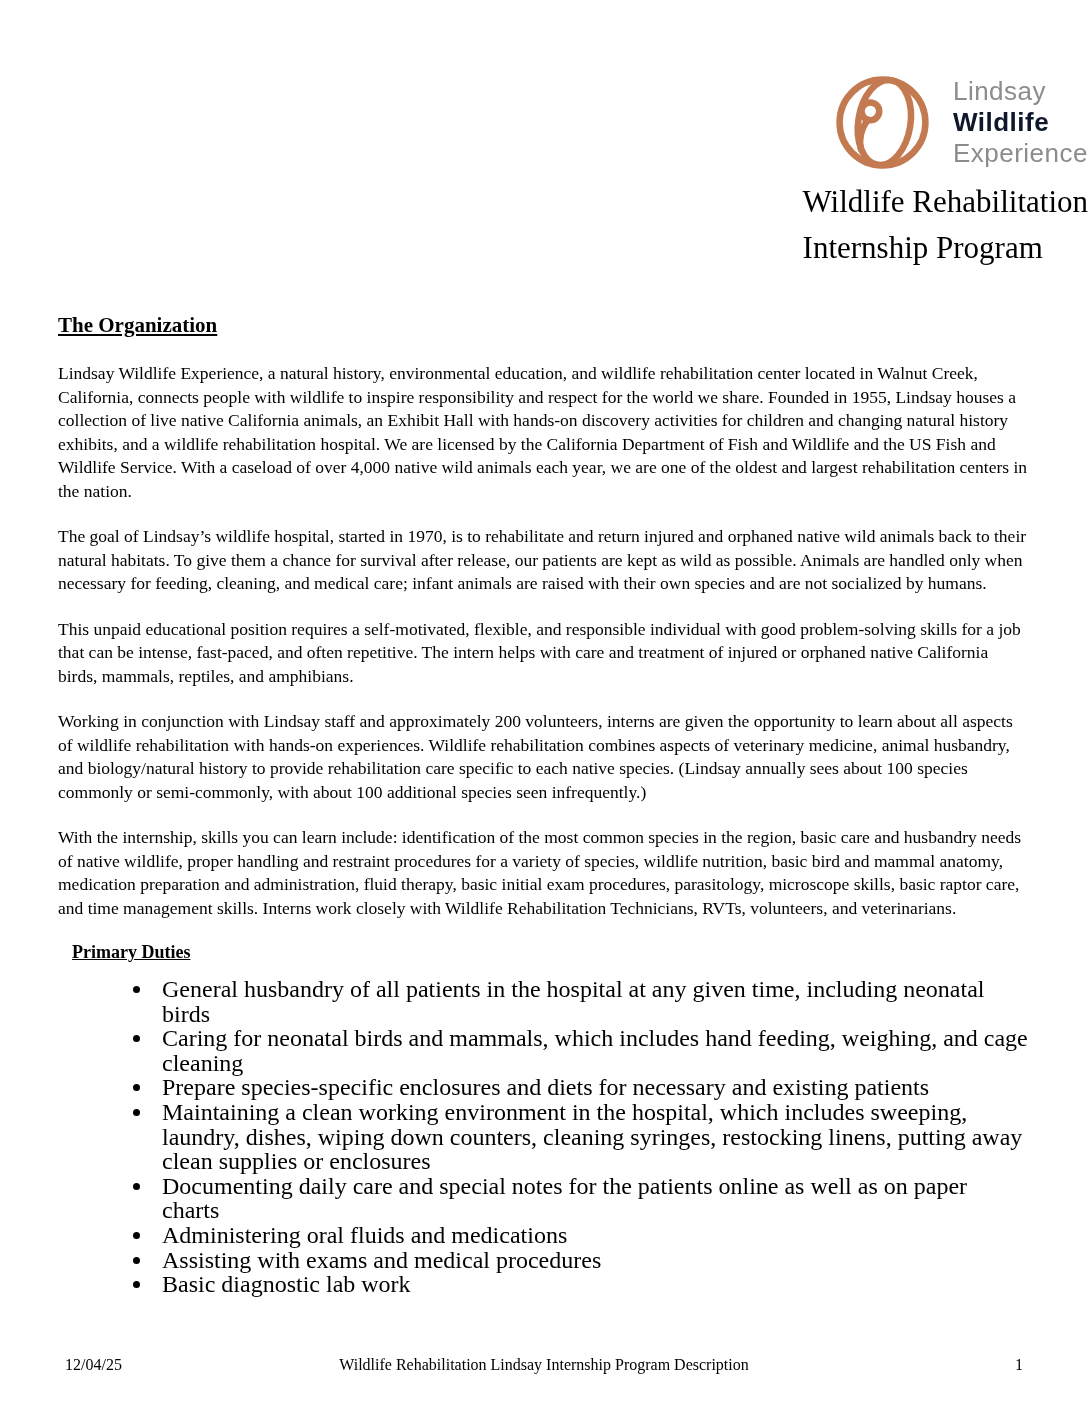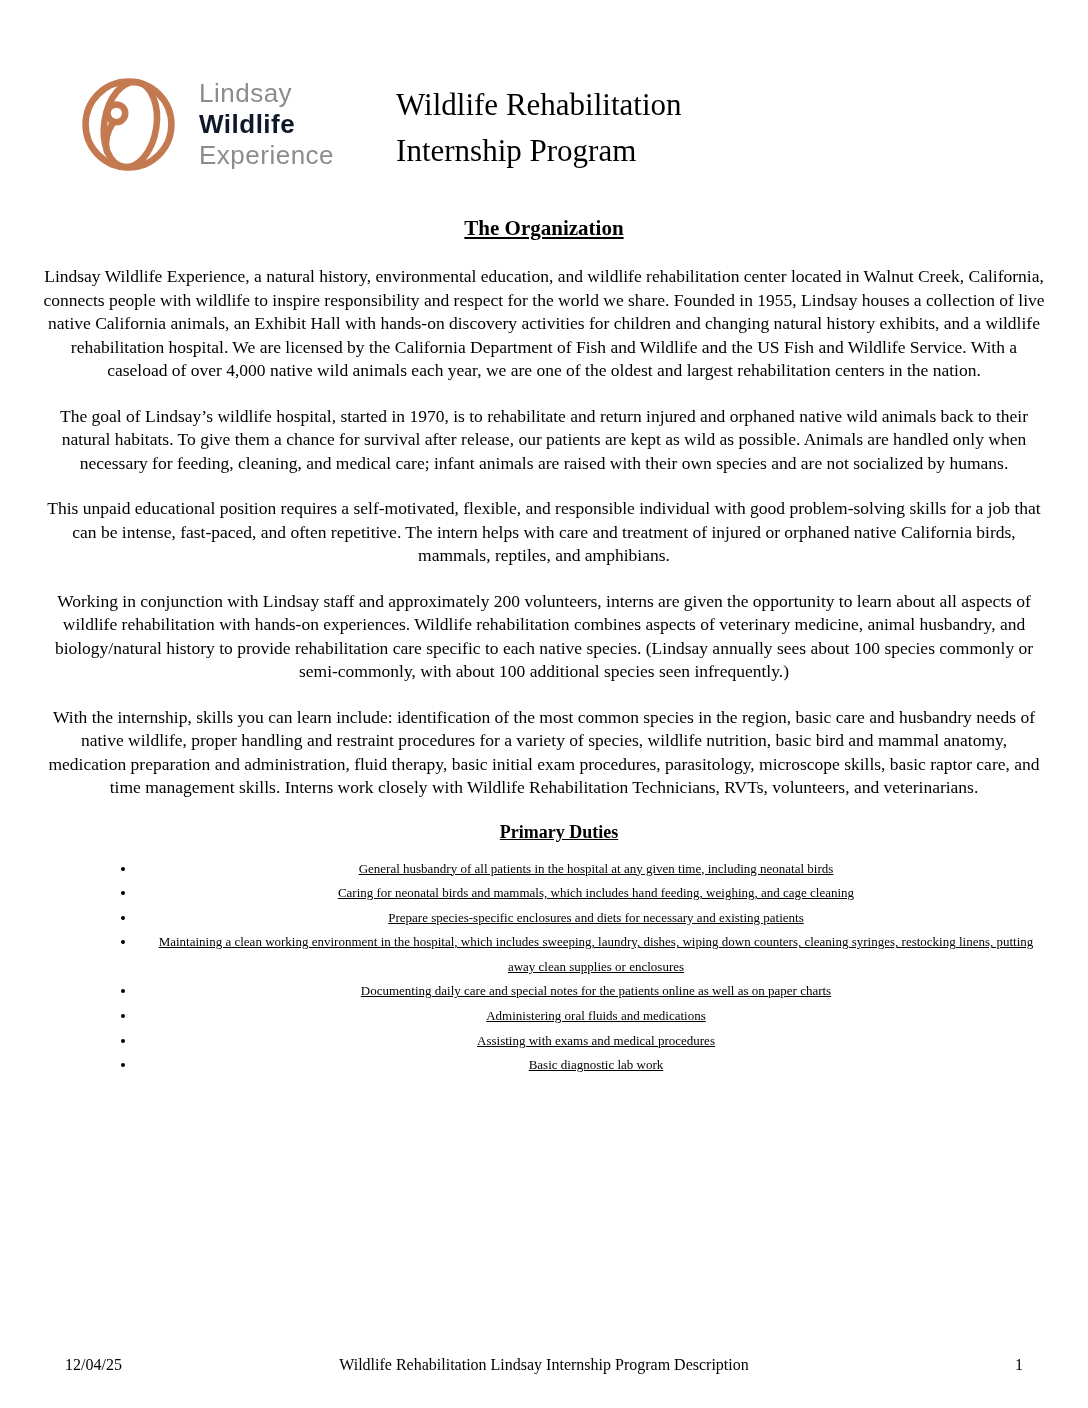--- a/index.html
+++ b/index.html
@@ -10,71 +10,71 @@
     height: 1408px;
     background: #ffffff;
     color: #000000;
     font-family: "Liberation Serif", serif;
     overflow: hidden;
   }
 
   
   .doc-header {
     display: flex;
-    align-items: center;
+    align-items: flex-end;
     padding: 74px 0 0 80px;
+    flex-direction: column;
   }
   .logo { display: flex; align-items: center; }
   .logo svg { width: 97px; height: 97px; display: block; }
   .logo-text {
     margin-left: 22px;
     font-family: "Liberation Sans", sans-serif;
     font-size: 26px;
     line-height: 31px;
     letter-spacing: 0.5px;
   }
   .logo-line1, .logo-line3 { color: #8c8c8c; font-weight: 400; }
   .logo-line2 { color: #0f172a; font-weight: 700; }
 
   .doc-title {
-    margin: 8px 16px 0 62px;
+    margin: 8px 0 0 62px;
     font-size: 31px;
     font-weight: 400;
     line-height: 46px;
   }
 
   
-  .content { padding: 0 40px; text-align: center; }
+  .content { padding: 0 58px; }
   h2.section-heading {
     font-size: 21px;
     font-weight: 700;
     text-decoration: underline;
     margin: 42px 0 24px 0;
   }
   .content p {
     font-size: 17.5px;
     line-height: 23.5px;
     margin: 0 0 22px 0;
   }
   h3.sub-heading {
     font-size: 18px;
     font-weight: 700;
     text-decoration: underline;
-    margin: 8px 0 14px 30px;
+    margin: 8px 0 14px 14px;
   }
   ul.duties {
     margin: 0 0 0 68px;
     padding: 0 0 0 28px;
     list-style: disc;
   }
   ul.duties li {
-    font-size: 13px;
+    font-size: 24px;
     line-height: 24.6px;
     padding-left: 8px;
-    text-decoration: underline;
   }
 
   
   .doc-footer {
     position: absolute;
     left: 65px;
     right: 65px;
     bottom: 34px;
     display: flex;
     align-items: flex-start;

